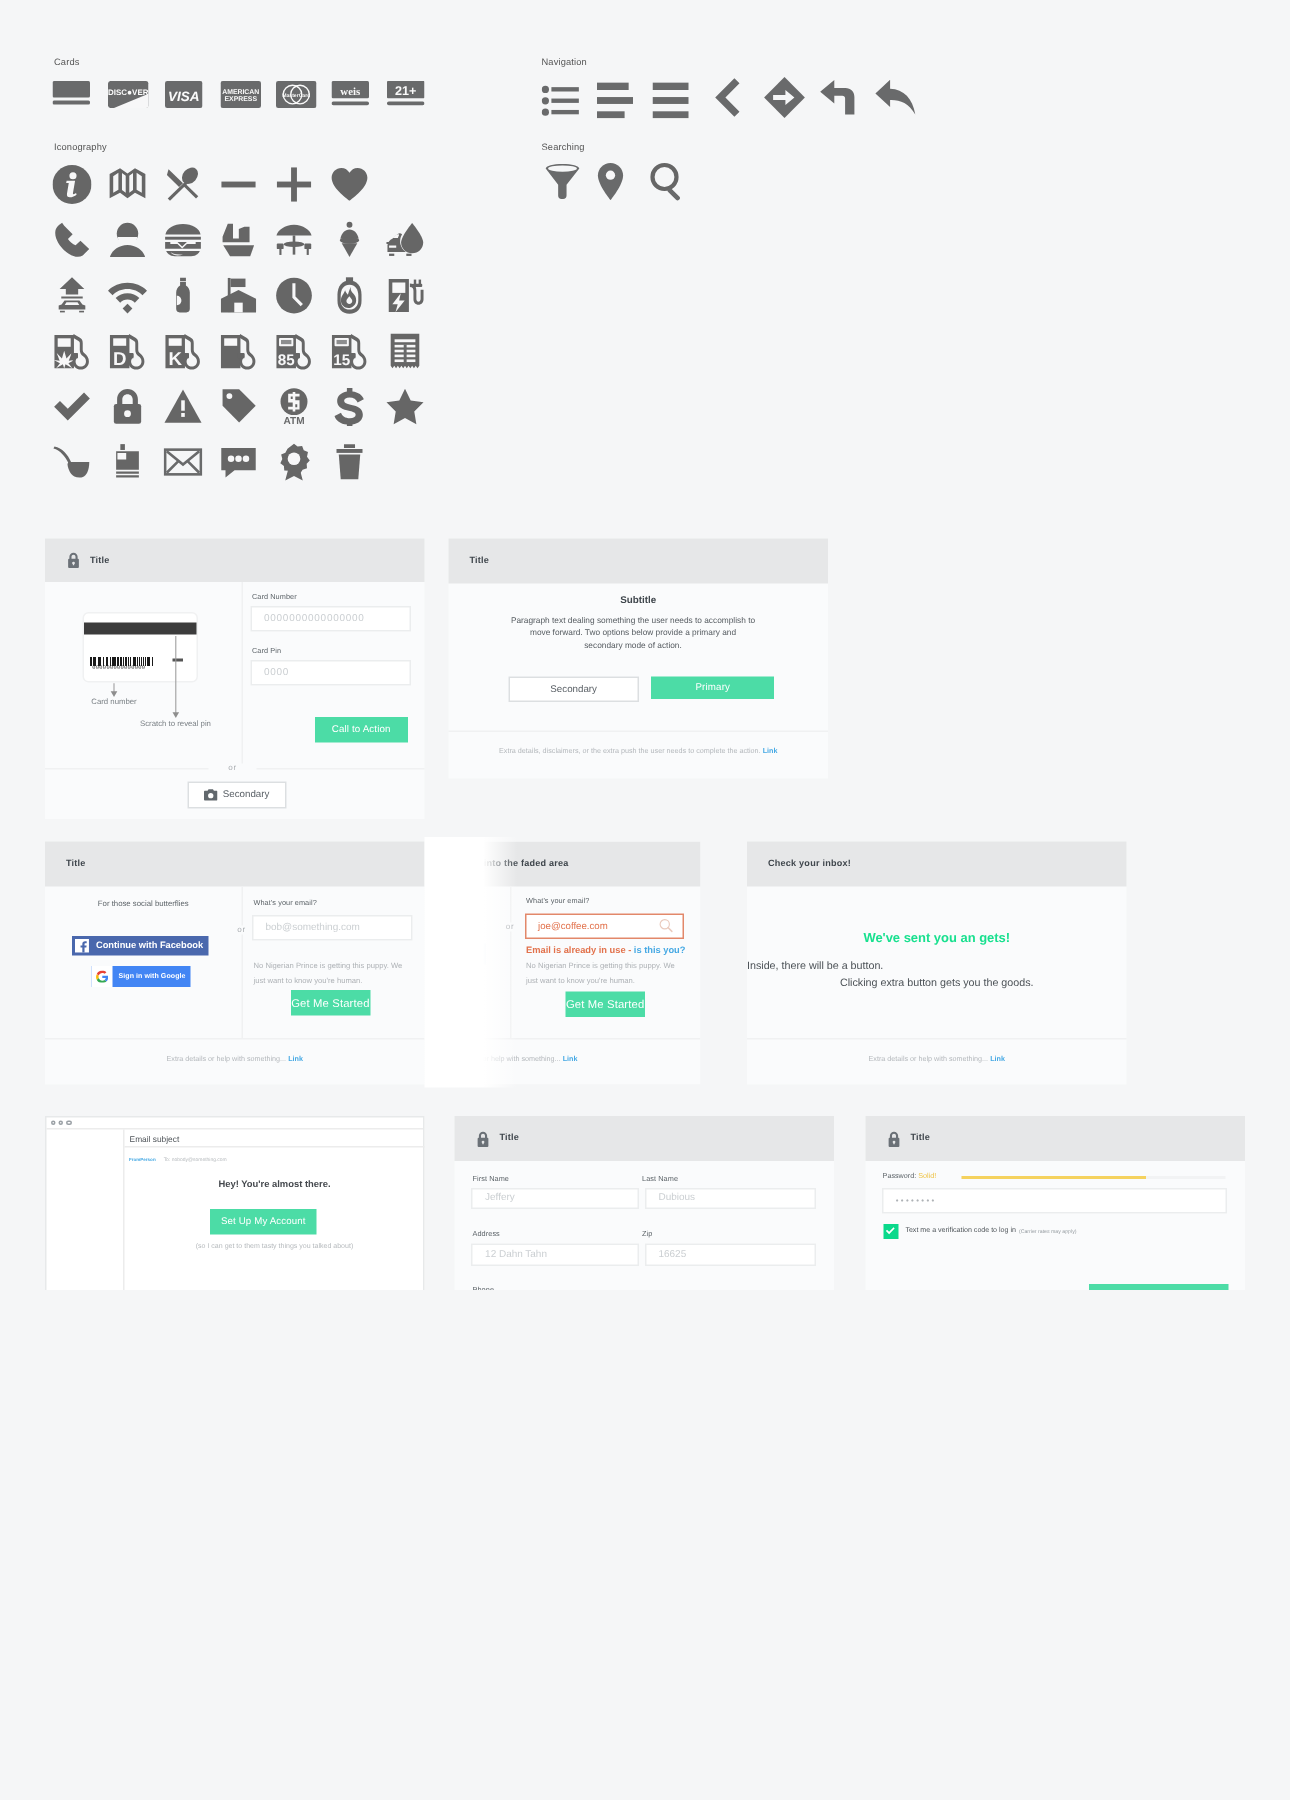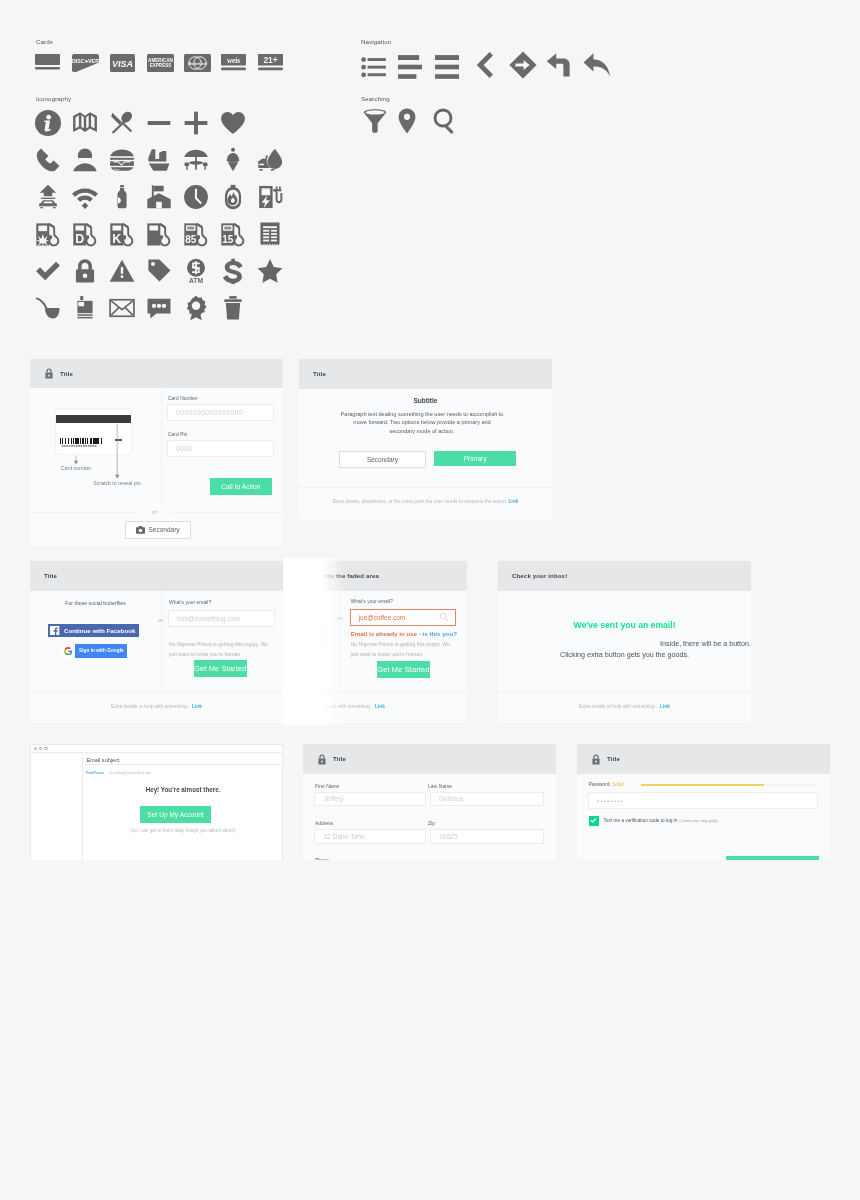--- a/index.html
+++ b/index.html
@@ -651,22 +651,22 @@
     </div>
   </div>
   </div>
   <div style="position:absolute;left:283px;top:558px;width:62px;height:167px;background:linear-gradient(to right,#ffffff 0%,#ffffff 63%,rgba(255,255,255,0) 100%);"></div>
 
   <div class="panel" style="left:498px;top:561px;width:253px;height:162px;">
     <div class="phead" style="height:30px;">
       <span class="ttl">Check your inbox!</span>
     </div>
     <div class="pbody" style="height:101px;">
-      <div style="position:absolute;left:0;top:29px;width:100%;text-align:center;font-size:8.64px;font-weight:bold;color:#18e08f;letter-spacing:0;">We've sent you an email!</div>
-      <div style="position:absolute;left:0;top:48px;width:100%;text-align:right;font-size:7.15px;line-height:11px;color:#4c5257;">Inside, there will be a button.</div>
+      <div style="position:absolute;left:0;top:29px;width:100%;text-align:center;font-size:8.64px;font-weight:bold;color:#18e08f;letter-spacing:0;">We've sent you an gets!</div>
+      <div style="position:absolute;left:0;top:48px;width:100%;text-align:left;font-size:7.15px;line-height:11px;color:#4c5257;">Inside, there will be a button.</div>
       <div style="position:absolute;left:0;top:59px;width:100%;text-align:center;font-size:7.15px;line-height:11px;color:#4c5257;">Clicking extra button gets you the goods.</div>
     </div>
     <div class="pfoot" style="height:26.5px;padding-top:9.8px;box-sizing:border-box;font-size:4.8px;white-space:nowrap;">
       <span>Extra details or help with something...</span>
       <span class="lnk">Link</span>
     </div>
   </div>
 
   <div style="position:absolute;left:30px;top:744px;width:253px;height:161px;background:#fff;border:1px solid #e7e9ea;box-sizing:border-box;">
     <div style="position:absolute;left:0;top:0;width:100%;height:8.1px;border-bottom:1px solid #ececec;box-sizing:border-box;display:flex;align-items:center;padding-left:2.7px;">

